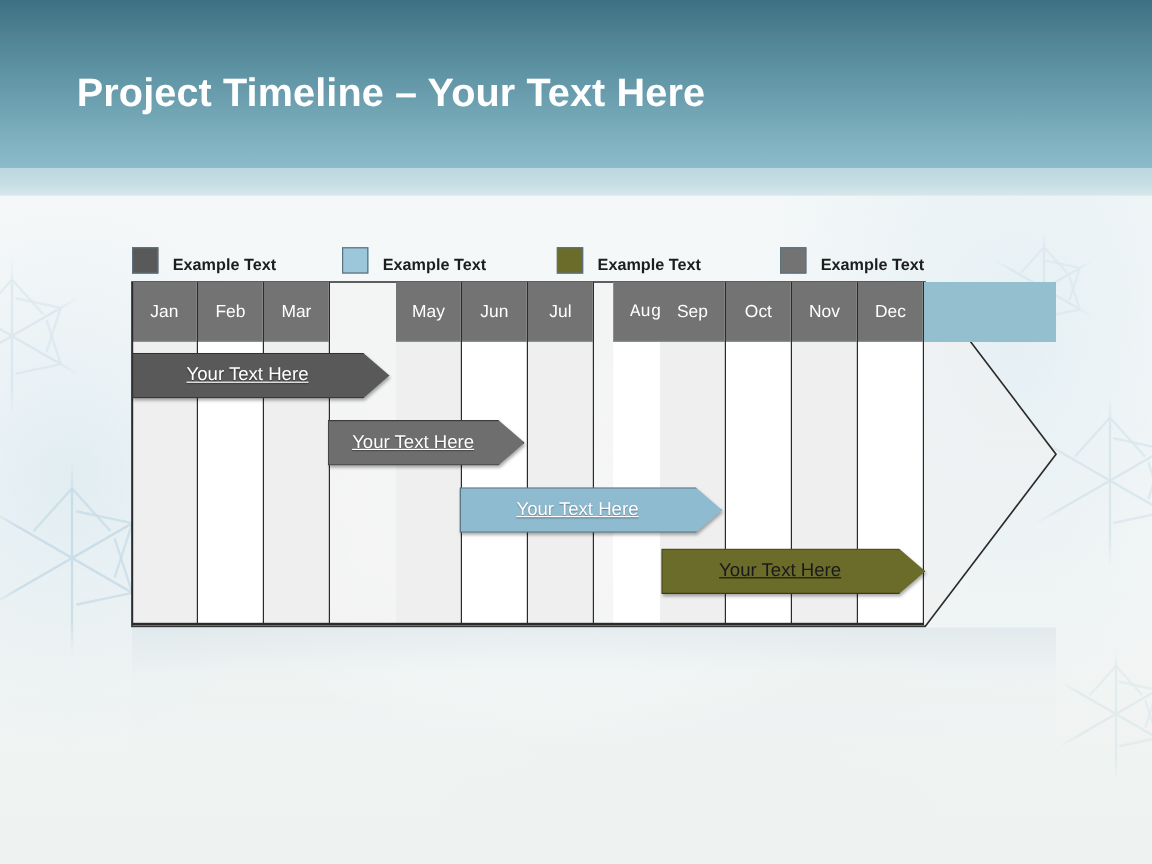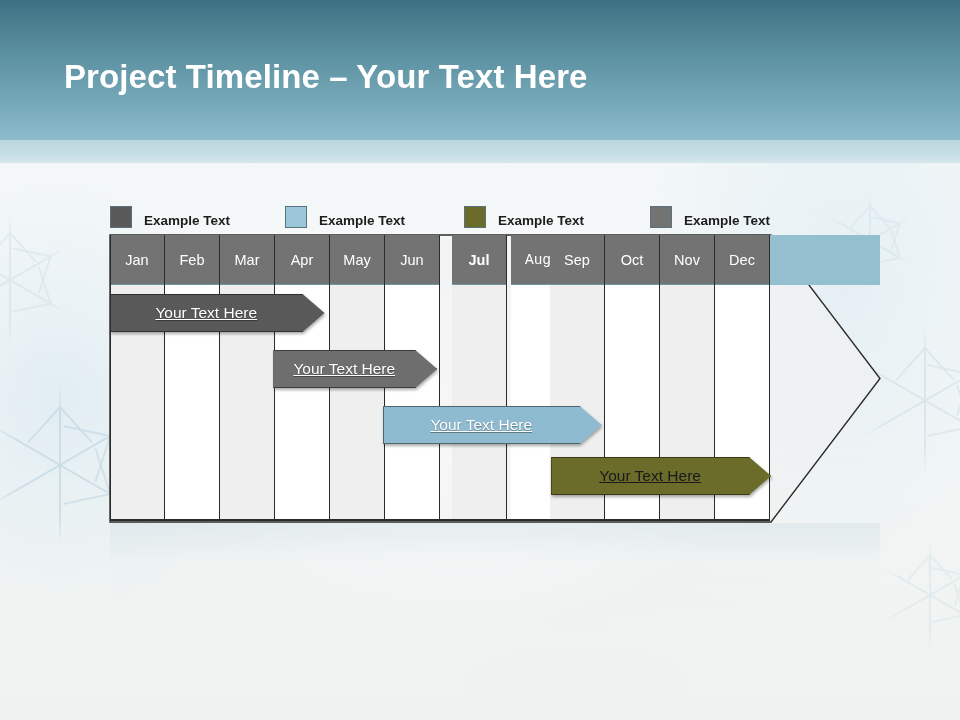--- a/index.html
+++ b/index.html
@@ -206,30 +206,27 @@
     <div id="grid">
         <div class="col odd" style="left: 0px;">
           <div class="head">Jan</div>
         </div>
         <div class="col even" style="left: 55px;">
           <div class="head">Feb</div>
         </div>
         <div class="col odd" style="left: 110px;">
           <div class="head">Mar</div>
         </div>
-        <div class="col even" style="left: 165px;">
-          <div class="head">Apr</div>
-        </div>
         <div class="col odd" style="left: 220px;">
           <div class="head">May</div>
         </div>
         <div class="col even" style="left: 275px;">
           <div class="head">Jun</div>
         </div>
-        <div class="col odd" style="left: 342px; font-weight: bold;">
+        <div class="col odd" style="left: 330px;">
           <div class="head">Jul</div>
         </div>
         <div class="col even" style="left: 401px; font-family: Liberation Mono, monospace;">
           <div class="head">Aug</div>
         </div>
         <div class="col even" style="left: 495px;">
           <div class="head">Oct</div>
         </div>
         <div class="col odd" style="left: 440px;">
           <div class="head">Sep</div>

